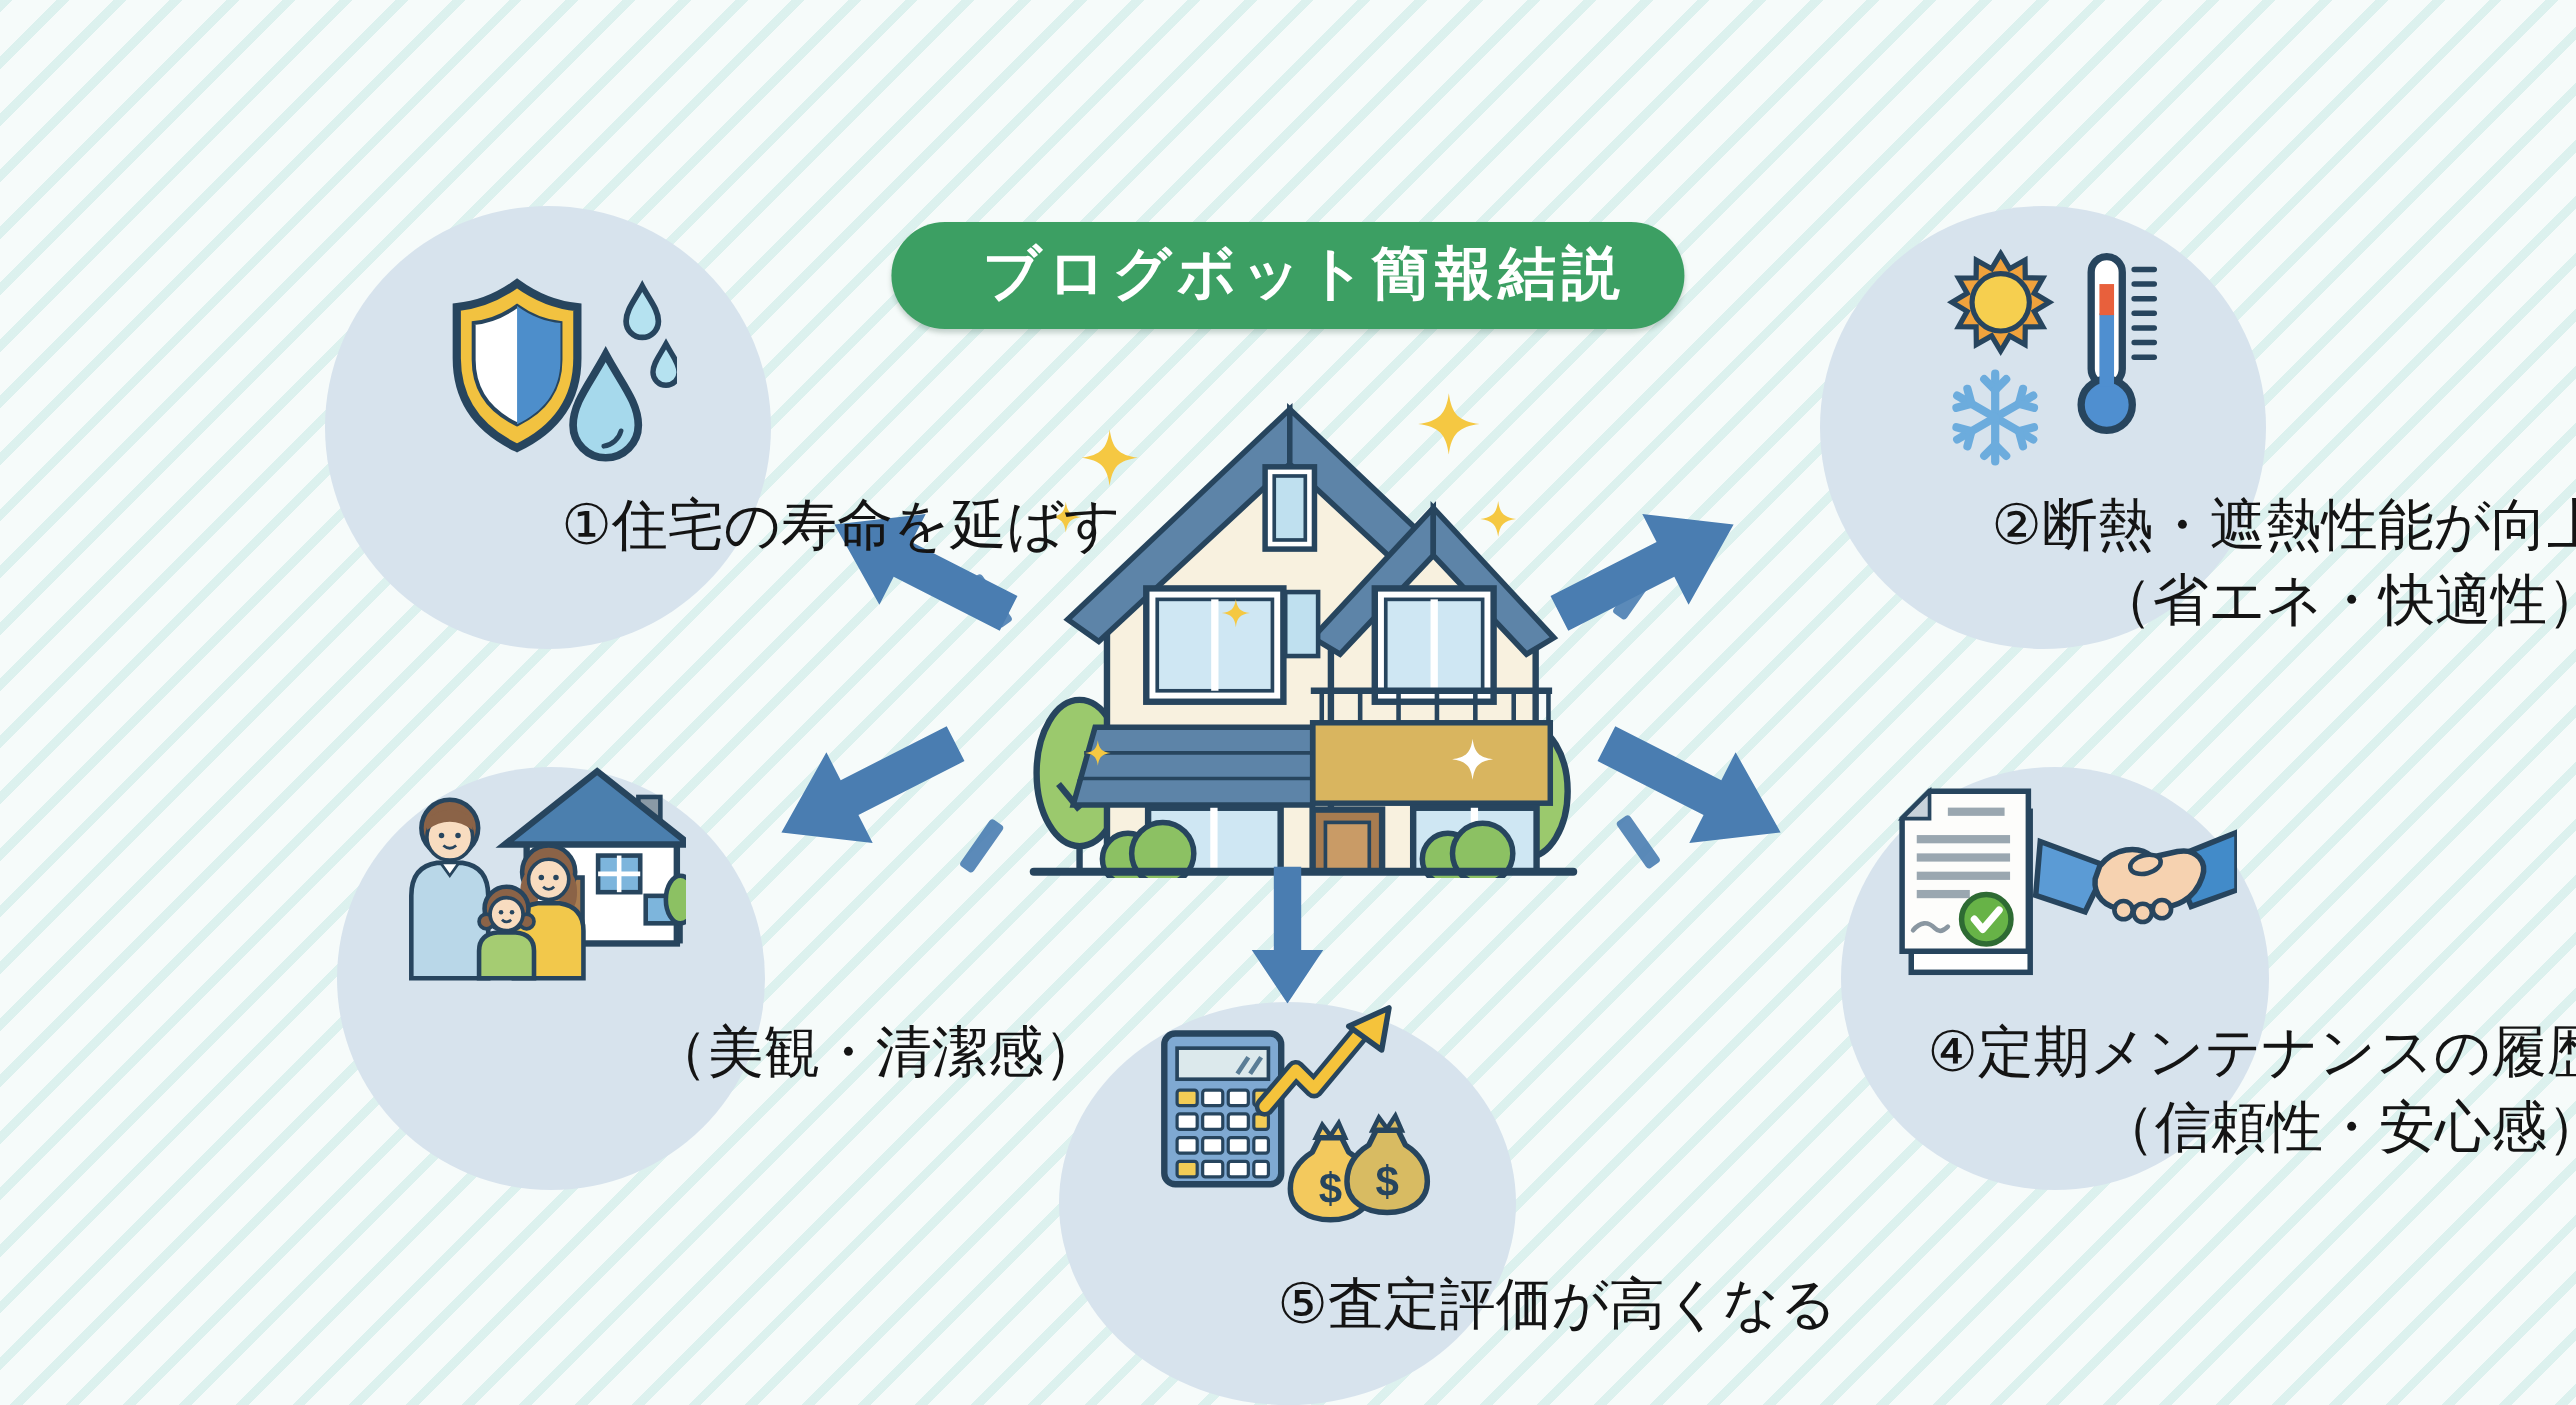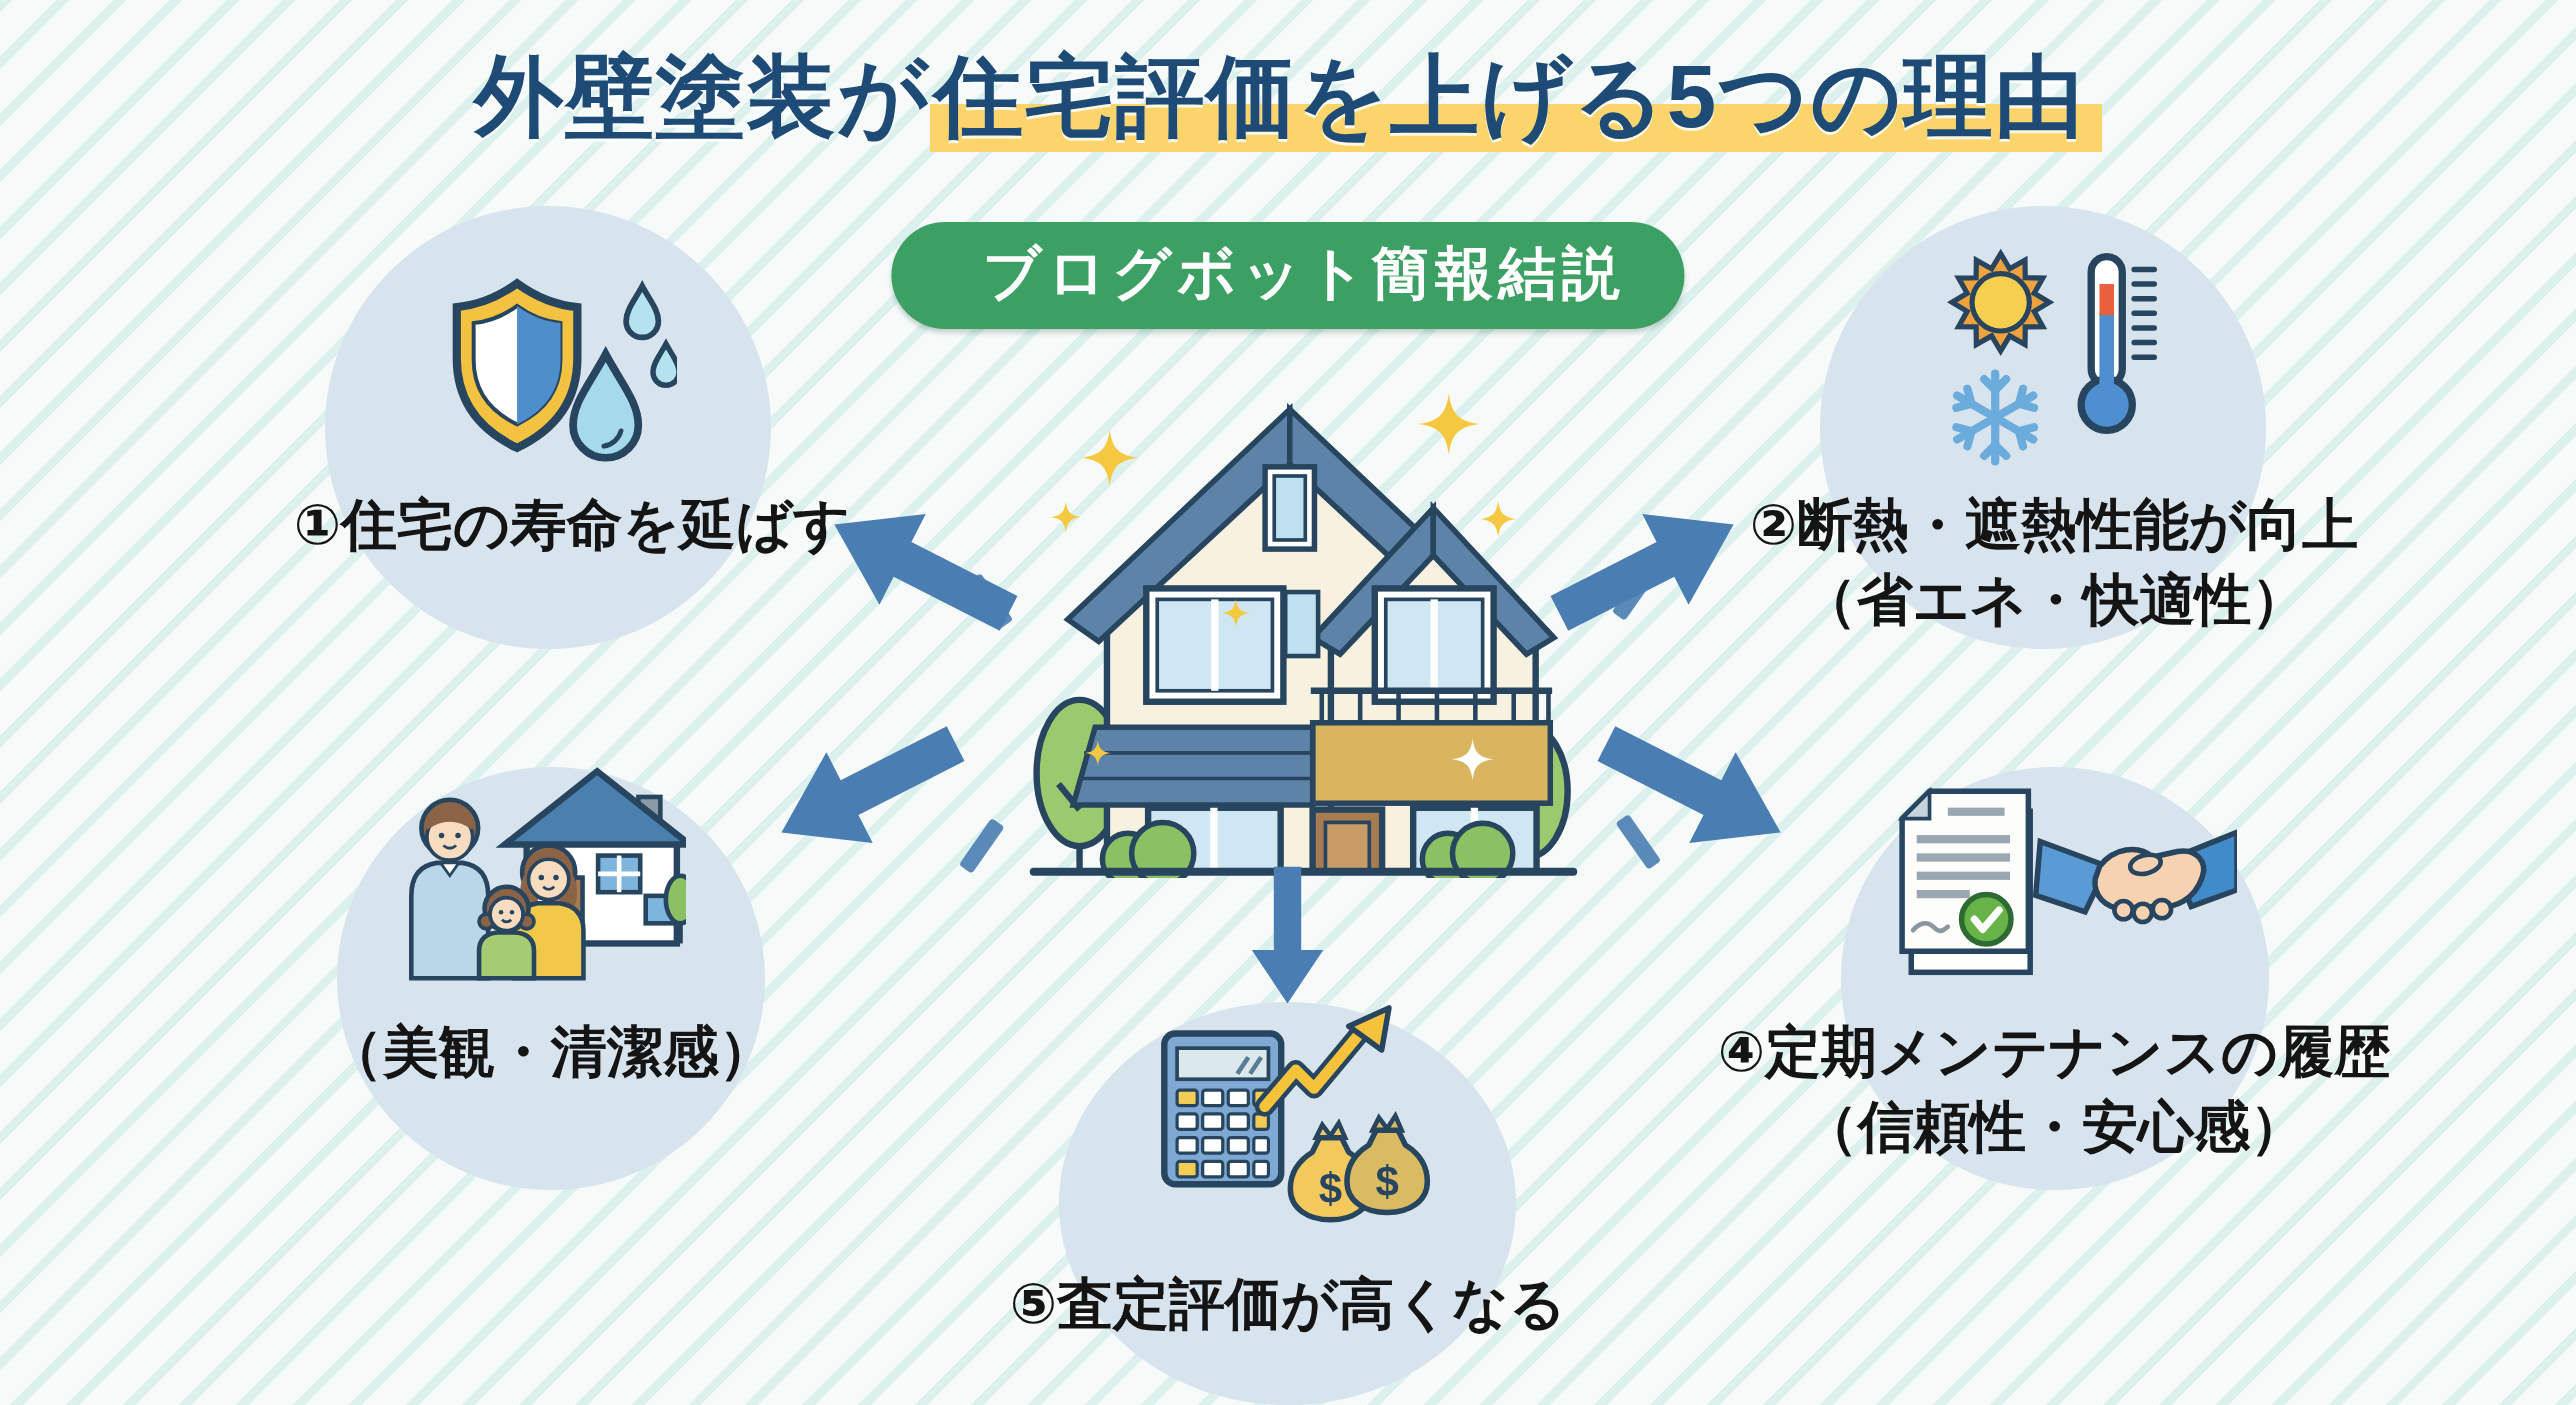--- a/index.html
+++ b/index.html
@@ -47,34 +47,33 @@
   .a2{left:1548px;top:518px;width:197px;height:102px;transform:rotate(-27deg);}
   .a3{left:770px;top:737px;width:197px;height:102px;transform:rotate(153deg);}
   .a4{left:1595px;top:737px;width:197px;height:102px;transform:rotate(27deg);}
   .a5{left:1219px;top:891px;width:137px;height:88px;transform:rotate(90deg);}
   .dash{position:absolute;width:57px;height:15.6px;background:#4a7db1;border-radius:3.7px;z-index:2;opacity:.9;}
   .d1{left:962px;top:593px;transform:rotate(55deg);}
   .d2{left:1606px;top:585px;transform:rotate(-55deg);}
   .d3{left:953px;top:838px;transform:rotate(-55deg);}
   .d4{left:1610px;top:834px;transform:rotate(55deg);}
   
-  .itxt{position:absolute;width:1098px;text-align:center;z-index:4;color:#141414;
-        font-weight:700;font-size:56px;line-height:75px;white-space:nowrap;}
+  .itxt{position:absolute;width:1098px;text-align:right;z-index:4;color:#141414;
+        font-weight:400;font-size:56px;line-height:75px;white-space:nowrap;}
   .t1{left:23px;top:487px;}
   .t2{left:1505px;top:487px;}
   .t3{left:1.8px;top:1014px;}
   .t4{left:1505px;top:1014px;}
   .t5{left:739px;top:1250px;margin-top:16px;}
 </style>
 </head>
 <body>
 
 <div class="canvas">
 
-  <h1 class="title"><span>外壁塗装が</span><span class="hl">住宅評価を上げる5つの理由</span></h1>
 
   <div class="badge">
     <span>ブログボット簡報結説</span>
   </div>
 
   <div class="circle c1"></div>
   <div class="circle c2"></div>
   <div class="circle c3"></div>
   <div class="circle c4"></div>
   <div class="circle c5"></div>

